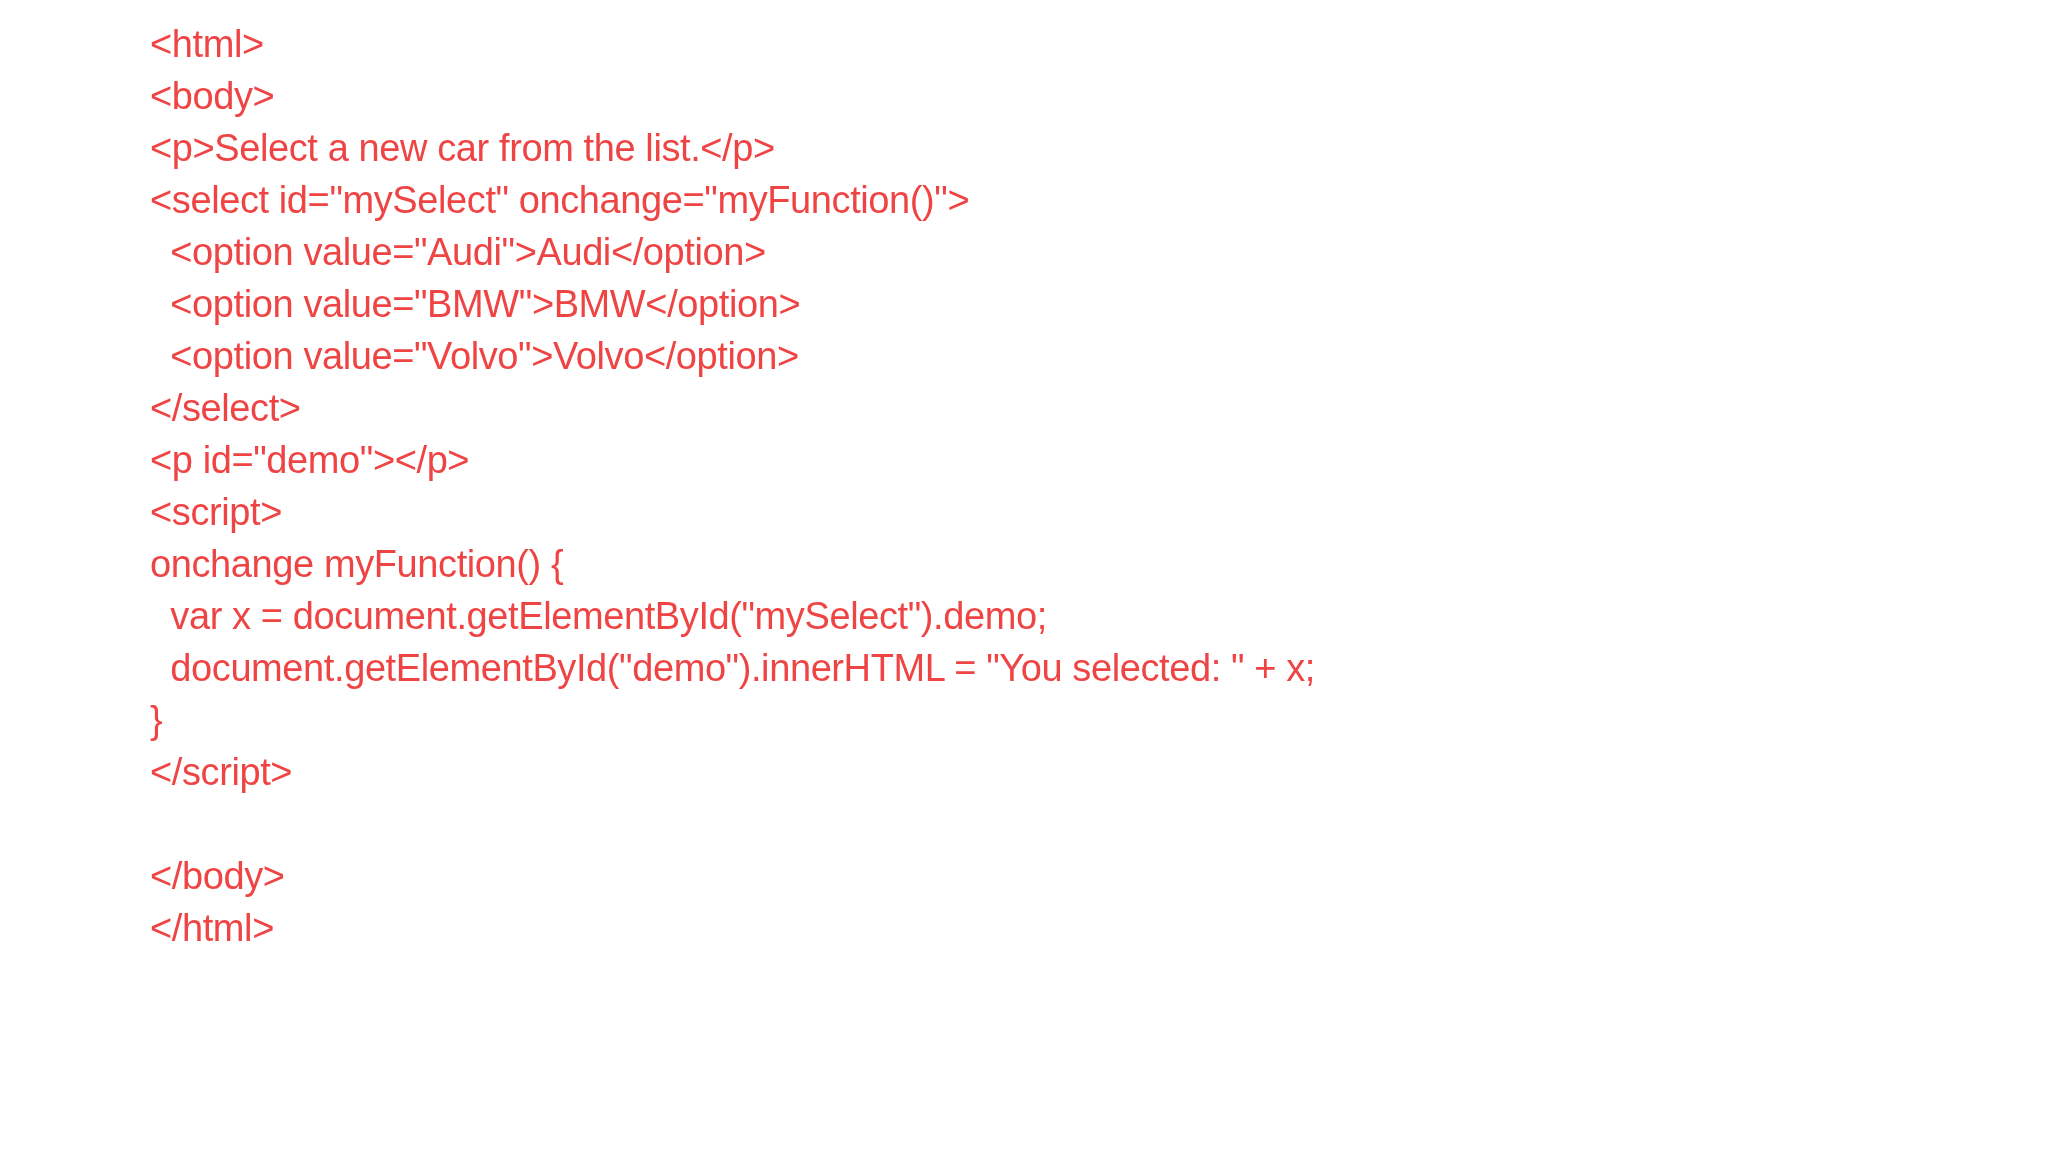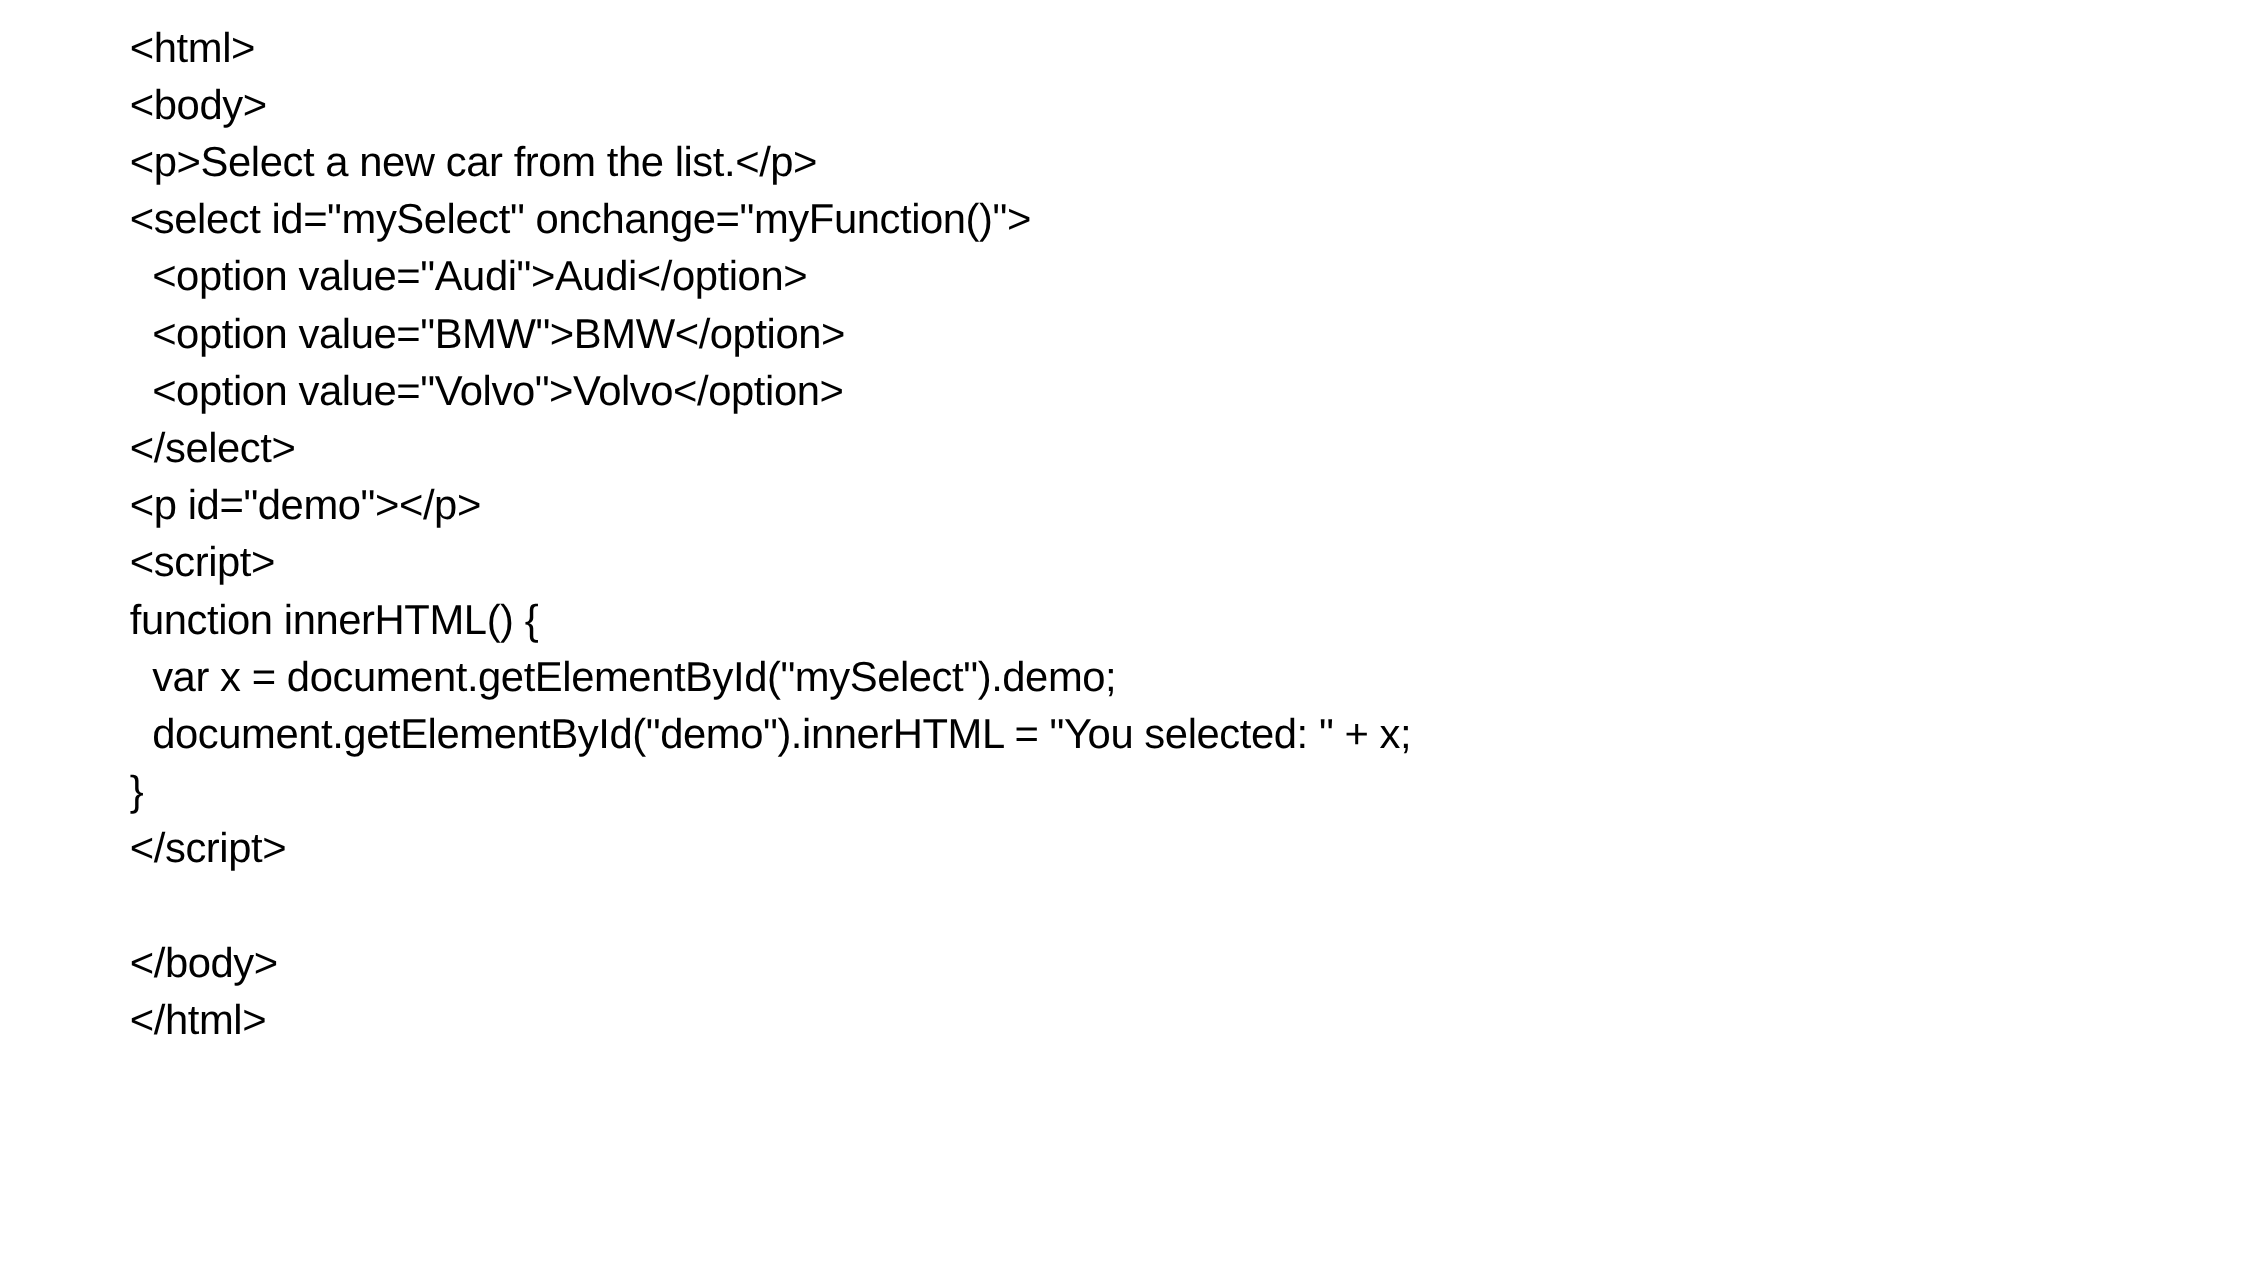--- a/index.html
+++ b/index.html
@@ -10,42 +10,43 @@
     height: 1152px;
     overflow: hidden;
   }
   .code-listing {
     box-sizing: border-box;
     padding: 18px 0 0 118px;
     font-family: "Liberation Sans", "DejaVu Sans", sans-serif;
     font-size: 38px;
     line-height: 52px;
     letter-spacing: -0.4px;
-    color: #000000;
+    color: #ef4444;
+    margin-left: 32px;
   }
   .code-line {
     white-space: pre;
     min-height: 52px;
   }
 </style>
 </head>
 <body>
 
 <div class="code-listing">
   <div class="code-line">&lt;html&gt;</div>
   <div class="code-line">&lt;body&gt;</div>
   <div class="code-line">&lt;p&gt;Select a new car from the list.&lt;/p&gt;</div>
   <div class="code-line">&lt;select id="mySelect" onchange="myFunction()"&gt;</div>
   <div class="code-line">  &lt;option value="Audi"&gt;Audi&lt;/option&gt;</div>
   <div class="code-line">  &lt;option value="BMW"&gt;BMW&lt;/option&gt;</div>
   <div class="code-line">  &lt;option value="Volvo"&gt;Volvo&lt;/option&gt;</div>
   <div class="code-line">&lt;/select&gt;</div>
   <div class="code-line">&lt;p id="demo"&gt;&lt;/p&gt;</div>
   <div class="code-line">&lt;script&gt;</div>
-  <div class="code-line">function innerHTML() {</div>
+  <div class="code-line">onchange myFunction() {</div>
   <div class="code-line">  var x = document.getElementById("mySelect").demo;</div>
   <div class="code-line">  document.getElementById("demo").innerHTML = "You selected: " + x;</div>
   <div class="code-line">}</div>
   <div class="code-line">&lt;/script&gt;</div>
   <div class="code-line"></div>
   <div class="code-line">&lt;/body&gt;</div>
   <div class="code-line">&lt;/html&gt;</div>
 </div>
 
 </body></html>

